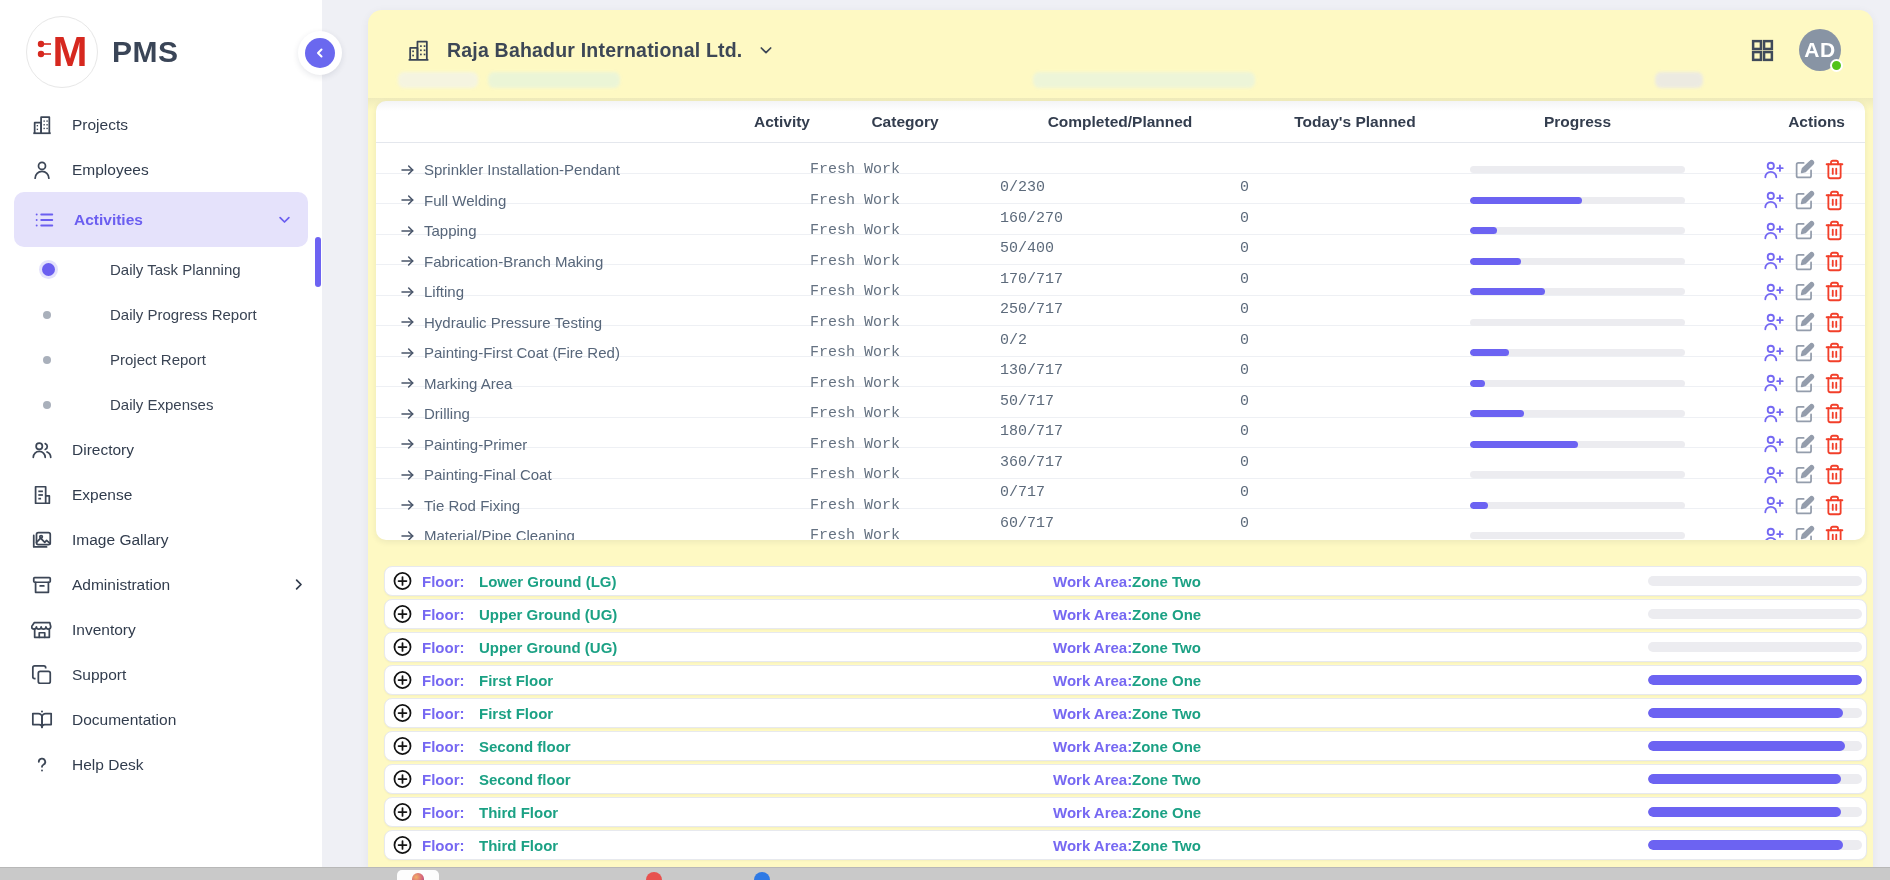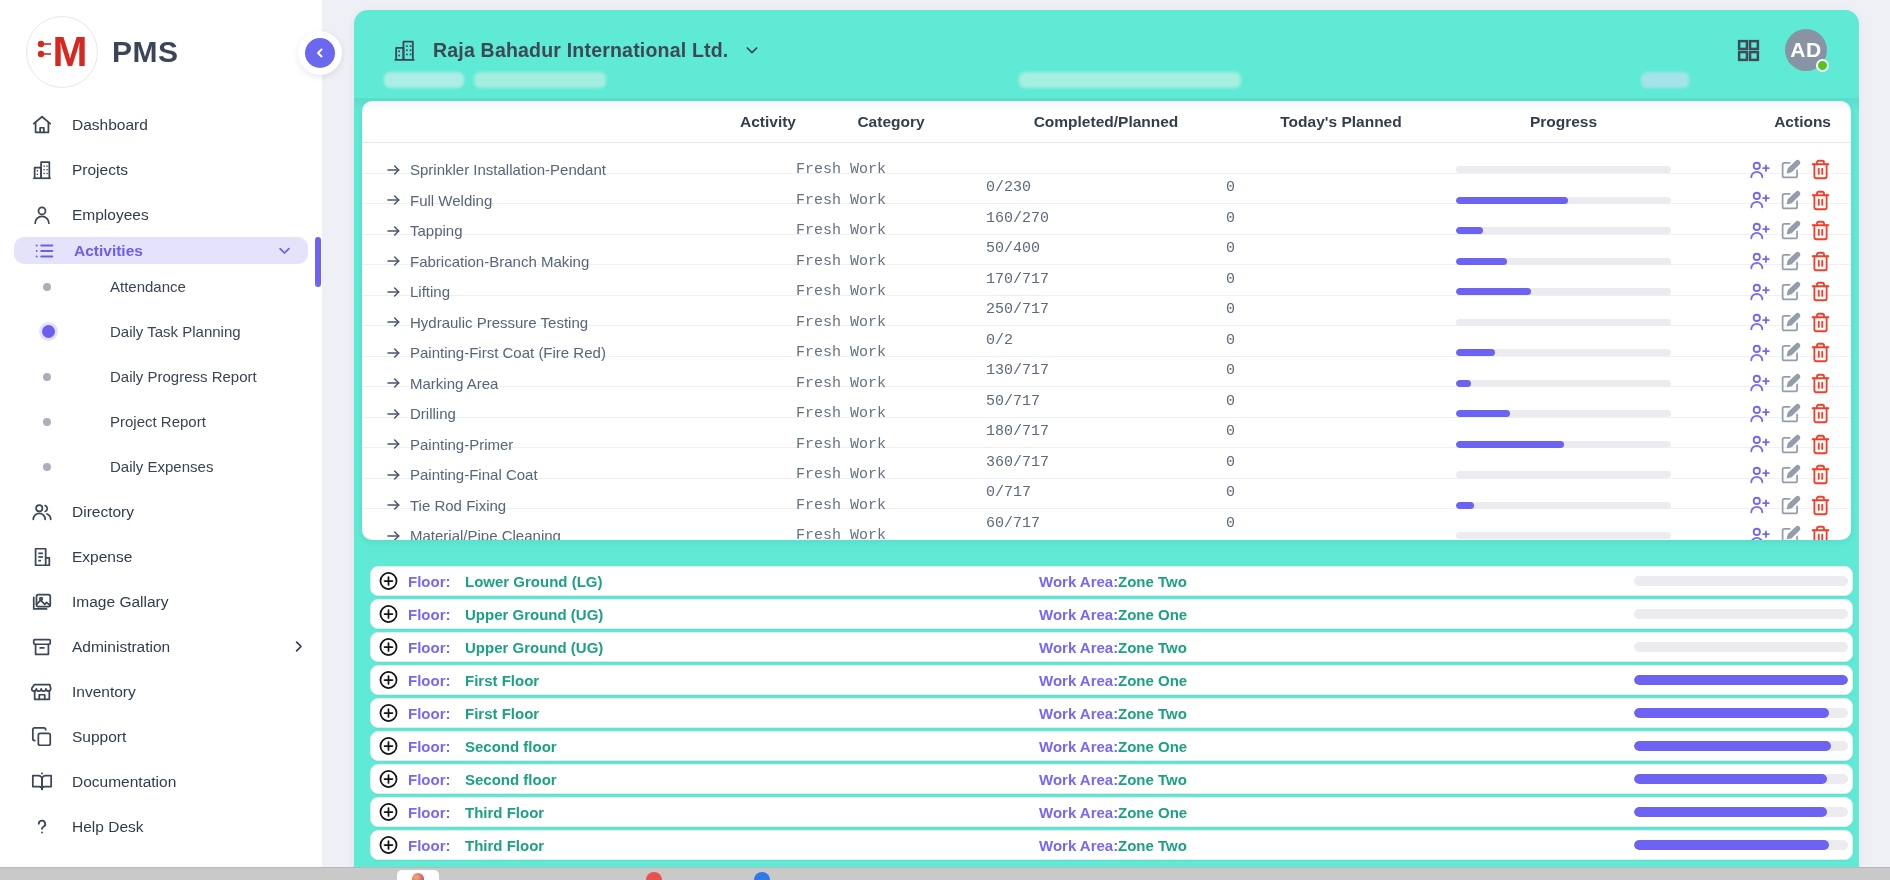--- a/index.html
+++ b/index.html
@@ -10,36 +10,36 @@
   #sidebar { position:absolute; left:0; top:0; width:322px; height:880px; background:#ffffff; z-index:5; }
   .logo-row { display:flex; align-items:center; gap:14px; padding:16px 0 10px 26px; }
   .logo-circle { width:72px; height:72px; border-radius:50%; border:1px solid #e7e7e7; background:#fff;
                  display:flex; align-items:center; justify-content:center; }
   .logo-m { font-size:42px; font-weight:700; color:#d6281f; line-height:1; display:flex; align-items:center; }
   .app-name { font-size:30px; font-weight:700; color:#3a4557; letter-spacing:.5px; }
   #menu { padding-top:4px; }
   .menu-item { height:45px; display:flex; align-items:center; padding:0 16px 0 30px; cursor:pointer; color:#313c4d; position:relative; }
   .menu-item .mi-icon { width:24px; height:24px; margin-right:18px; display:flex; align-items:center; justify-content:center; color:#3c4656; flex:none; }
   .menu-item .mi-label { font-size:15.5px; font-weight:400; }
-  .menu-item.active { background:#e5e2fb; border-radius:10px; margin:0 14px; padding:0 16px; color:#6b5ef0; height:27px; }
+  .menu-item.active { background:#e5e2fb; border-radius:10px; margin:0 14px; padding:0 16px; color:#6b5ef0; height:55px; }
   .menu-item.active .mi-icon { color:#6b5ef0; margin-left:2px; }
   .menu-item.active .mi-label { font-weight:600; }
   .menu-item .mi-chev { margin-left:auto; display:flex; }
   .sub-item { height:45px; display:flex; align-items:center; padding-left:43px; cursor:pointer; }
   .sub-dot { width:8px; height:8px; border-radius:50%; background:#a9b0bb; margin-right:59px; flex:none; }
   .sub-item.active .sub-dot { width:13px; height:13px; background:#6b5ef0; margin-right:55px; margin-left:-1px; box-shadow:0 0 0 3px rgba(107,94,240,.18); }
   .sub-label { font-size:15px; color:#3a4454; }
   #sidebar-scroll-thumb { position:absolute; left:315px; top:237px; width:6px; height:50px; border-radius:3px; background:#6d63f2; }
 
   
   #collapse-halo { position:absolute; left:298px; top:31px; width:44px; height:44px; border-radius:50%; background:#ffffff; box-shadow:0 2px 6px rgba(20,30,60,.10); z-index:6; }
   #collapse-btn { position:absolute; left:305px; top:38px; width:30px; height:30px; border-radius:50%; background:#6a68ef; z-index:7; display:flex; align-items:center; justify-content:center; cursor:pointer; border:none; }
 
   
-  #main-card { position:absolute; left:354px; top:10px; width:1505px; height:858px; background:#5eead4; border-radius:14px 14px 0 0;
+  #main-card { position:absolute; left:368px; top:10px; width:1505px; height:858px; background:#fef9c3; border-radius:14px 14px 0 0;
                box-shadow:0 2px 10px rgba(25,35,65,.06); }
   #card-header { height:80px; display:flex; align-items:center; padding:0 32px 0 38px; position:relative; }
   .company-group { display:flex; align-items:center; gap:16px; cursor:pointer; }
   .company-name { font-size:19.5px; font-weight:600; color:#3d4756; letter-spacing:.2px; }
   .header-right { margin-left:auto; display:flex; align-items:center; gap:24px; }
   .grid-btn { background:none; border:none; cursor:pointer; display:flex; }
   .avatar-wrap { position:relative; width:42px; height:42px; cursor:pointer; }
   .avatar { width:42px; height:42px; border-radius:50%; background:#8894a4; color:#fff; font-size:21px; font-weight:700;
             display:flex; align-items:center; justify-content:center; letter-spacing:.5px; }
   .online-dot { position:absolute; right:-2px; bottom:-1px; width:13px; height:13px; border-radius:50%; background:#52c41a; border:2px solid #fff; }
@@ -106,30 +106,20 @@
           </g>
         </svg>
         <span>M</span>
       </div>
     </div>
     <div class="app-name">PMS</div>
   </div>
   <div id="menu">
       <div class="menu-item">
         <span class="mi-icon">
-          <svg width="22" height="22" viewBox="0 0 24 24" fill="none" stroke="currentColor" stroke-width="1.9" stroke-linecap="round" stroke-linejoin="round">
-            <path d="M3 10.5 12 3l9 7.5"></path>
-            <path d="M5 9.5V20h14V9.5"></path>
-            <path d="M10 20v-5h4v5"></path>
-          </svg>
-        </span>
-        <span class="mi-label">Dashboard</span>
-      </div>
-      <div class="menu-item">
-        <span class="mi-icon">
           <svg width="22" height="22" viewBox="0 0 24 24" fill="none" stroke="currentColor" stroke-width="1.9" stroke-linejoin="round">
             <path d="M4 21V9.5h7V21"></path>
             <path d="M11 21V3.5h9V21"></path>
             <path d="M2.5 21h19"></path>
             <g fill="currentColor" stroke="none">
               <rect x="6.2" y="12" width="1.5" height="1.5"></rect>
               <rect x="6.2" y="16" width="1.5" height="1.5"></rect>
               <rect x="13.6" y="7" width="1.5" height="1.5"></rect>
               <rect x="16.8" y="7" width="1.5" height="1.5"></rect>
               <rect x="13.6" y="11" width="1.5" height="1.5"></rect>
@@ -160,24 +150,20 @@
             <line x1="4" y1="12" x2="4.01" y2="12"></line>
             <line x1="4" y1="18" x2="4.01" y2="18"></line>
           </svg>
         </span>
         <span class="mi-label">Activities</span>
         <span class="mi-chev">
           <svg width="15" height="15" viewBox="0 0 24 24" fill="none" stroke="currentColor" stroke-width="2.8" stroke-linecap="round" stroke-linejoin="round">
             <polyline points="5 9 12 16 19 9"></polyline>
           </svg>
         </span>
-      </div>
-      <div class="sub-item">
-        <span class="sub-dot"></span>
-        <span class="sub-label">Attendance</span>
       </div>
       <div class="sub-item active">
         <span class="sub-dot"></span>
         <span class="sub-label">Daily Task Planning</span>
       </div>
       <div class="sub-item">
         <span class="sub-dot"></span>
         <span class="sub-label">Daily Progress Report</span>
       </div>
       <div class="sub-item">

